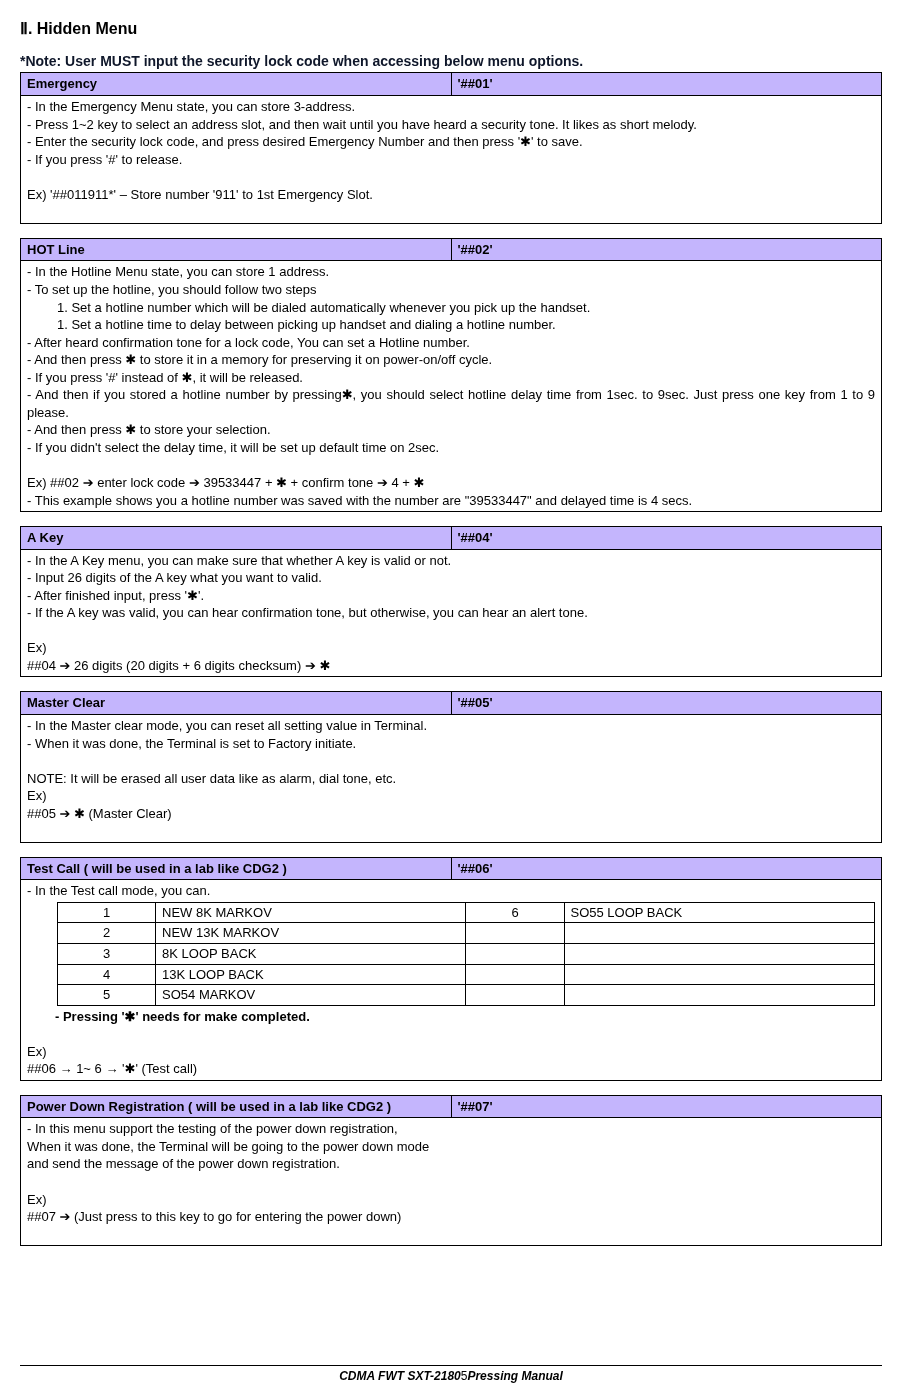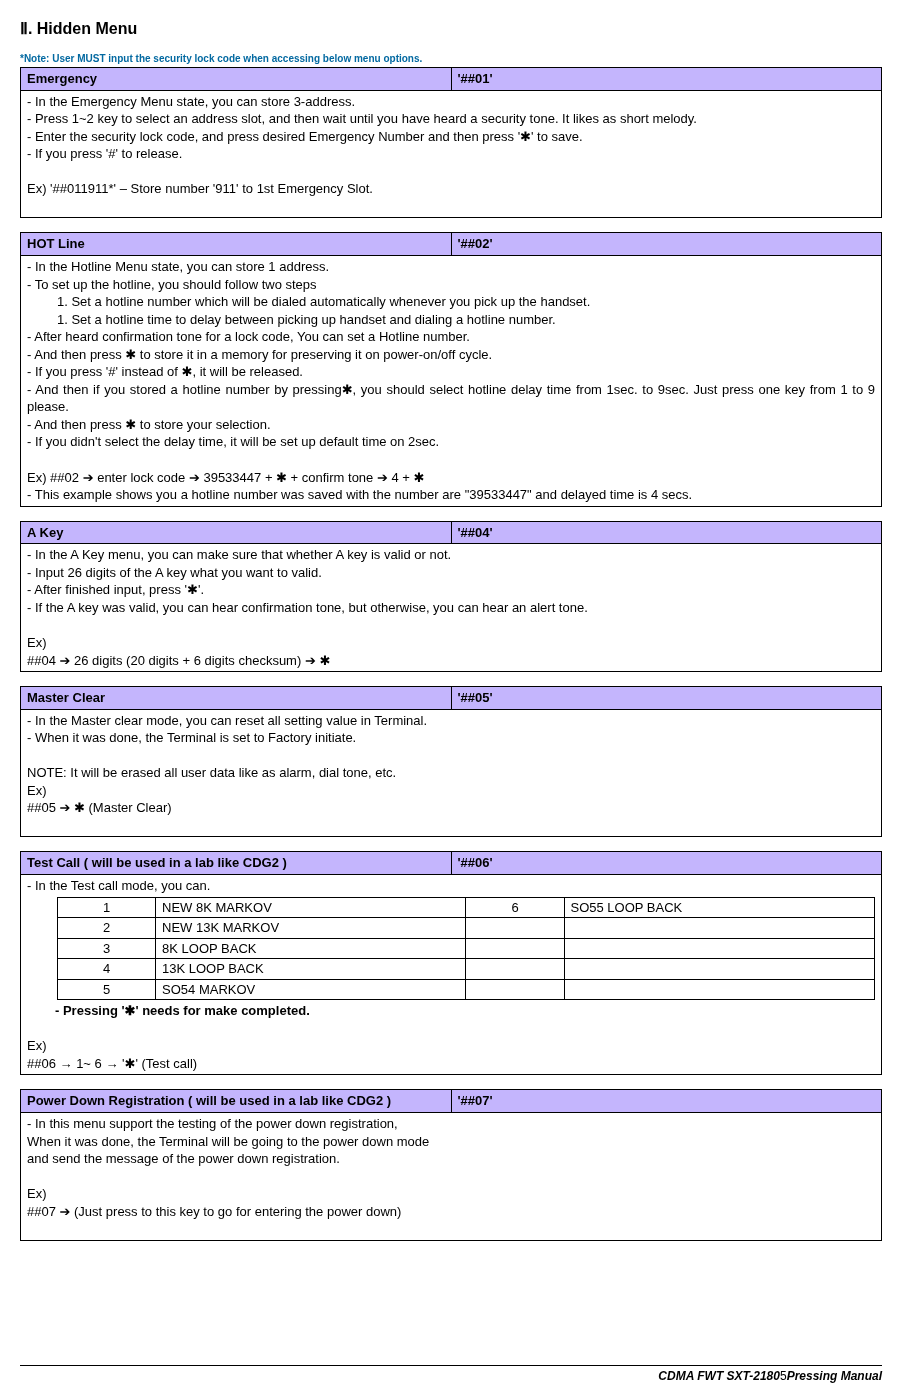--- a/index.html
+++ b/index.html
@@ -11,24 +11,24 @@
     padding: 18px 20px;
     width: 902px;
     line-height: 1.35;
   }
   h2.section-title {
     font-size: 16px;
     font-weight: bold;
     margin: 0 0 12px 0;
   }
   p.note-red {
-    color: #0369a1;
+    color: #0f172a;
     font-weight: bold;
     margin: 0 0 2px 0;
-    font-size: 10px;
+    font-size: 14px;
   }
   table.box {
     border-collapse: collapse;
     width: 100%;
     margin-bottom: 14px;
   }
   table.box td, table.box th {
     border: 1px solid #000;
     padding: 2px 6px;
     vertical-align: top;
@@ -56,21 +56,21 @@
   table.inner td.label { width: 38%; }
   .dash-list { padding-left: 28px; display: block; font-weight: bold; }
   .footer {
     position: fixed;
     bottom: 10px;
     left: 20px;
     right: 20px;
     width: 862px;
     border-top: 1px solid #000;
     display: flex;
-    justify-content: flex-end;
+    justify-content: center;
     font-style: italic;
     font-size: 12px;
     padding-top: 2px;
   }
   .footer .left { font-weight: bold; font-style: italic; }
   .footer .center { font-style: normal; }
   .footer .right { font-weight: bold; font-style: italic; }
 </style>
 </head>
 <body>

